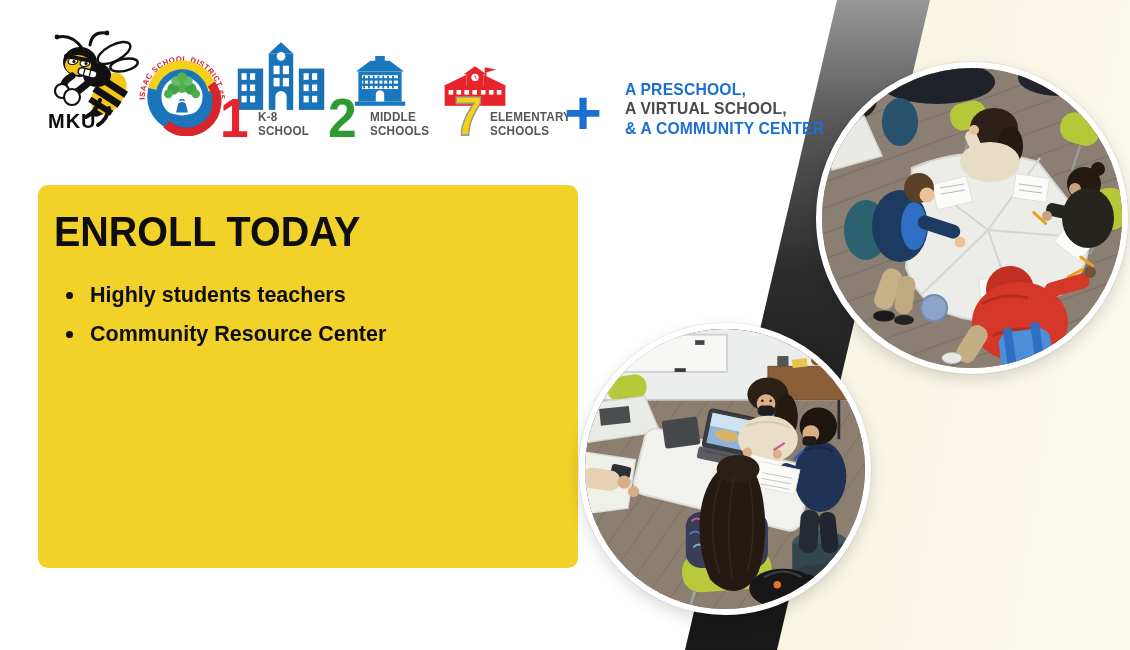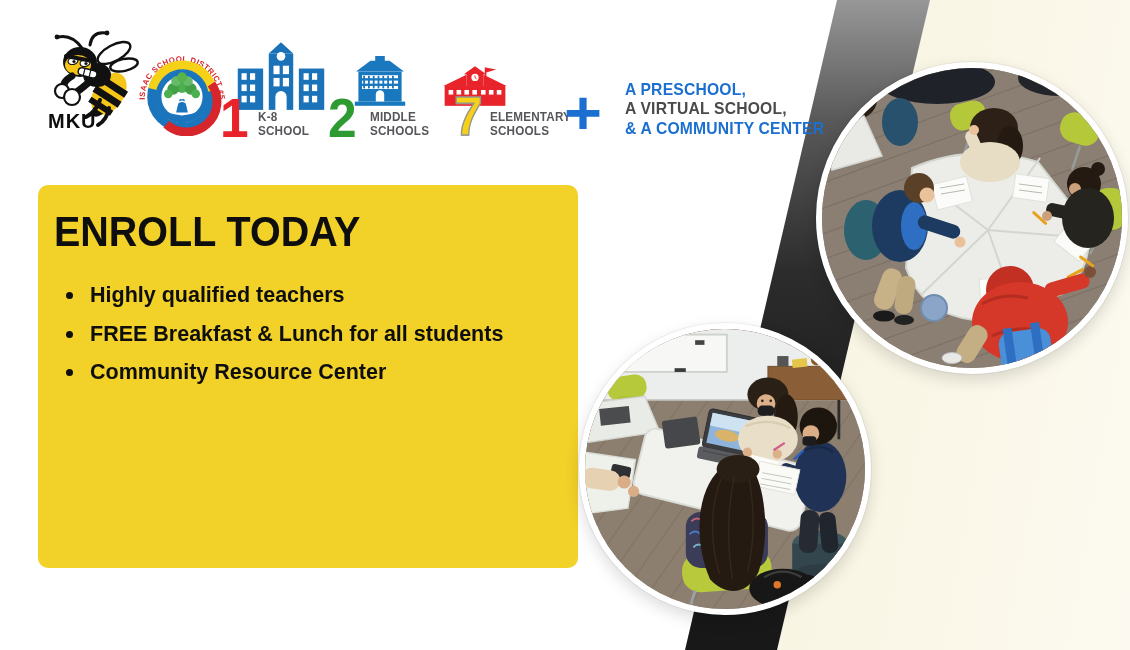--- a/index.html
+++ b/index.html
@@ -246,22 +246,21 @@
 
   <div class="extras" style="left:625px;top:80px;">
     <div class="line-blue">A PRESCHOOL,</div>
     <div class="line-gray">A VIRTUAL SCHOOL,</div>
     <div class="line-blue">&amp; A COMMUNITY CENTER</div>
   </div>
 
   <div class="panel">
     <div class="panel-title">ENROLL TODAY</div>
     <ul class="panel-list">
-      <li>Highly qualified teachers</li>
-      <li>FREE Breakfast &amp; Lunch for all students</li>
+      <li>Highly students teachers</li>
       <li>Community Resource Center</li>
     </ul>
   </div>
 
   <div class="photo-circle" id="photo-top" role="img" aria-label="students writing at cluster desks">
     <svg width="300" height="300" viewBox="0 0 300 300">
       <rect width="300" height="300" fill="#8b7f73"></rect>
       <g transform="rotate(-20 150 150)" stroke="#756a5e" stroke-width="1.3" opacity="0.6">
         <line x1="-90" y1="-30" x2="400" y2="-30"></line>
           <line x1="-90" y1="-6" x2="400" y2="-6"></line>

